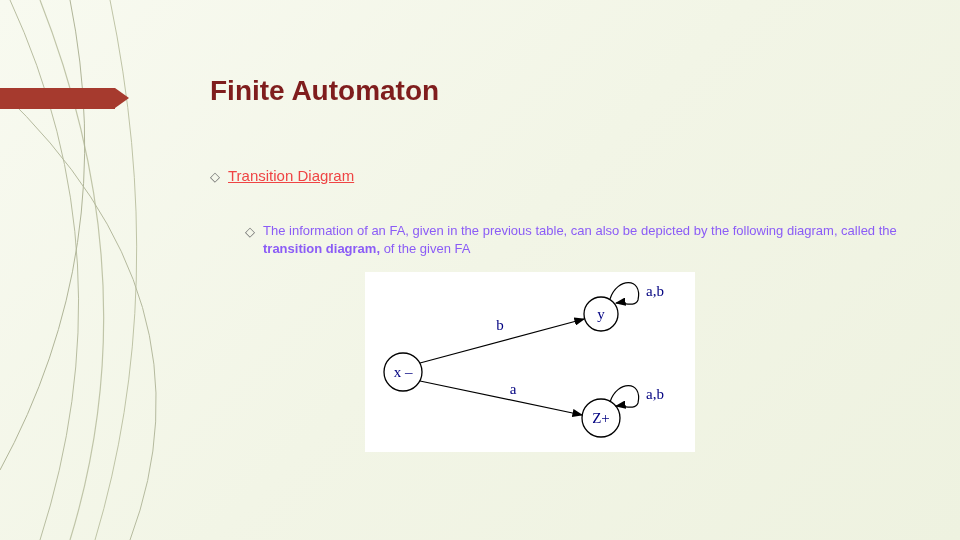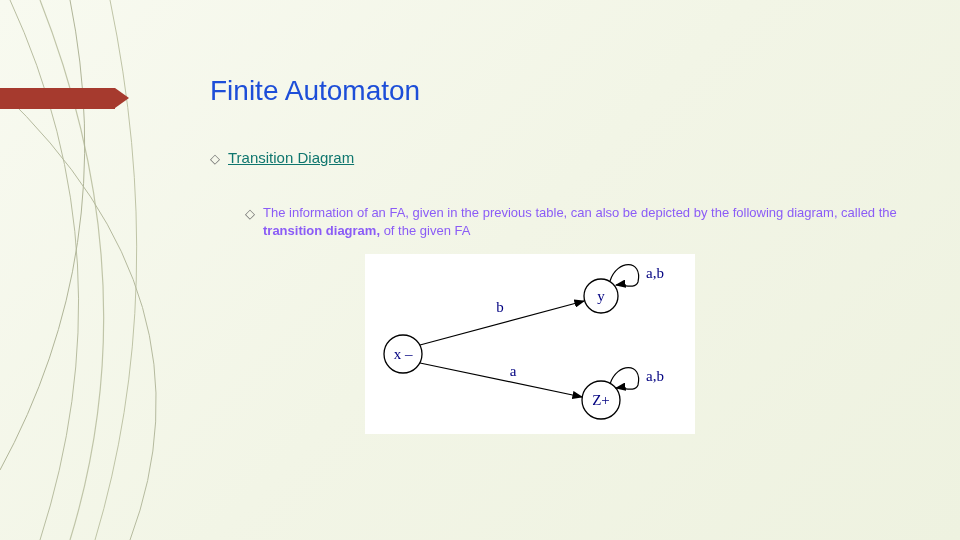--- a/index.html
+++ b/index.html
@@ -42,40 +42,40 @@
     }
     .content {
       position: absolute;
       top: 75px;
       left: 210px;
       right: 60px;
       z-index: 3;
     }
     .title {
       font-size: 28px;
-      font-weight: normal;
-      color: #1d4ed8;
-      margin-bottom: 42px;
+      font-weight: bold;
+      color: #7f1d1d;
+      margin-bottom: 60px;
     }
     .bullet-row {
       display: flex;
       align-items: flex-start;
       gap: 8px;
     }
     .bullet-diamond {
       font-size: 13px;
       color: #6b6b6b;
       line-height: 1.4;
       flex-shrink: 0;
       margin-top: 1px;
     }
     .section-label {
       font-size: 15px;
       text-decoration: underline;
-      color: #0f766e;
+      color: #ef4444;
       margin-bottom: 20px;
     }
     .sub-bullet {
       margin-left: 35px;
       margin-top: 18px;
     }
     .sub-text {
       font-size: 13px;
       color: #8b5cf6;
       line-height: 1.4;

